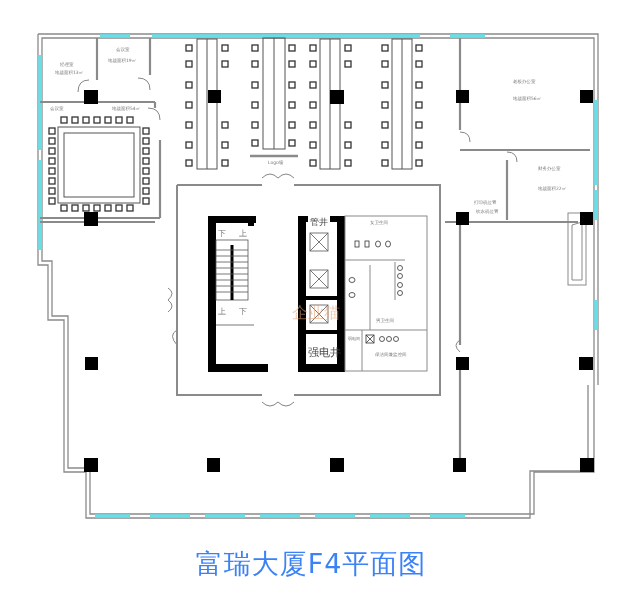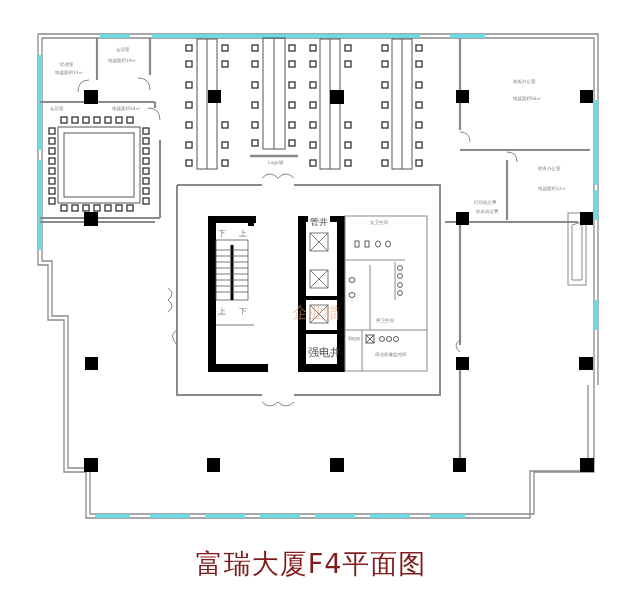--- a/index.html
+++ b/index.html
@@ -1,20 +1,20 @@
 <!DOCTYPE html>
 <html><head>
 <meta charset="utf-8">
 <style>
   html, body { margin: 0; padding: 0; background: #ffffff; }
   body { width: 622px; height: 600px; position: relative; overflow: hidden; font-family: "DejaVu Sans", sans-serif; }
   #plan { position: absolute; left: 0; top: 0; width: 622px; height: 530px; }
   .caption {
     position: absolute; left: 0; width: 622px; top: 546px; text-align: center;
-    font-family: "DejaVu Sans", sans-serif; font-size: 27px; color: #7f1d1d; letter-spacing: 1px;
+    font-family: "DejaVu Sans", sans-serif; font-size: 27px; color: #3b82f6; letter-spacing: 1px;
   }
   .lbl { font-family: "DejaVu Sans", sans-serif; fill: #777; }
 </style>
 </head>
 <body>
 
 <svg id="plan" viewBox="0 0 622 530" xmlns="http://www.w3.org/2000/svg">
 
   <g fill="none" stroke="#8a8a8a" stroke-width="1.3">
     <path d="M38,34 L598,34 L598,385 M38,34 L38,265 L48,265 L48,320 L64,320 L64,472 L86,472 L86,518 L530,518 L530,471 L588,471 L588,385"></path>

